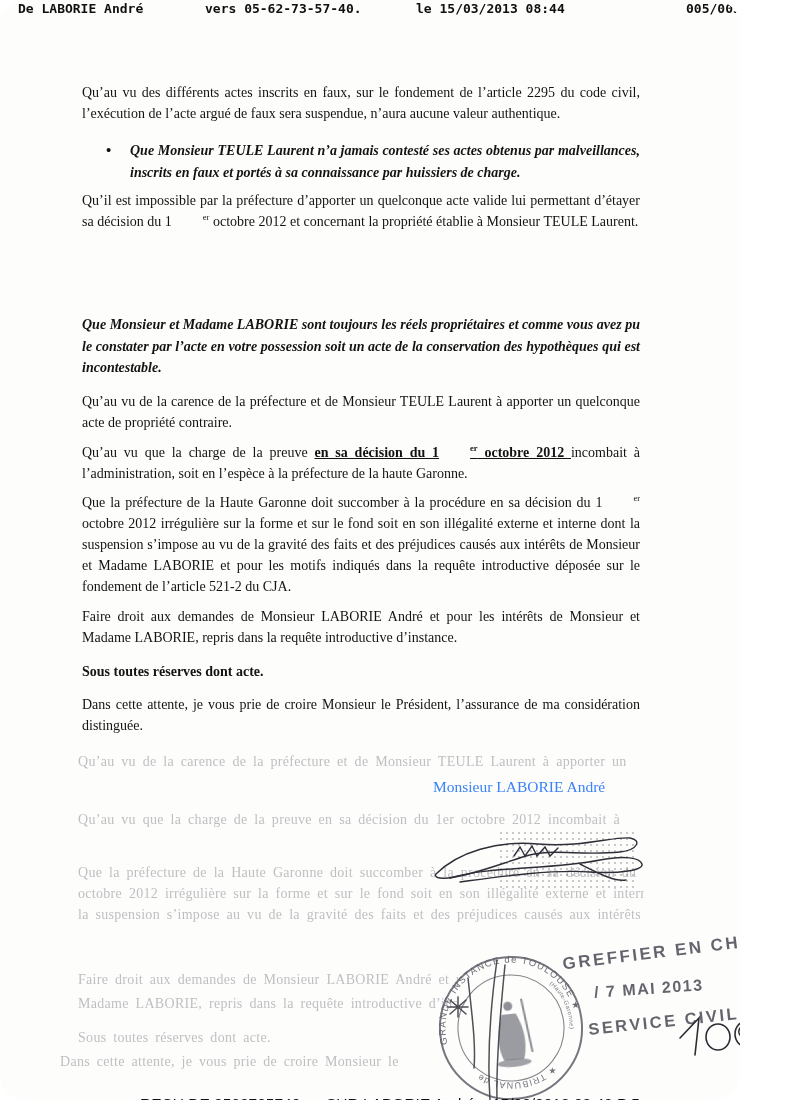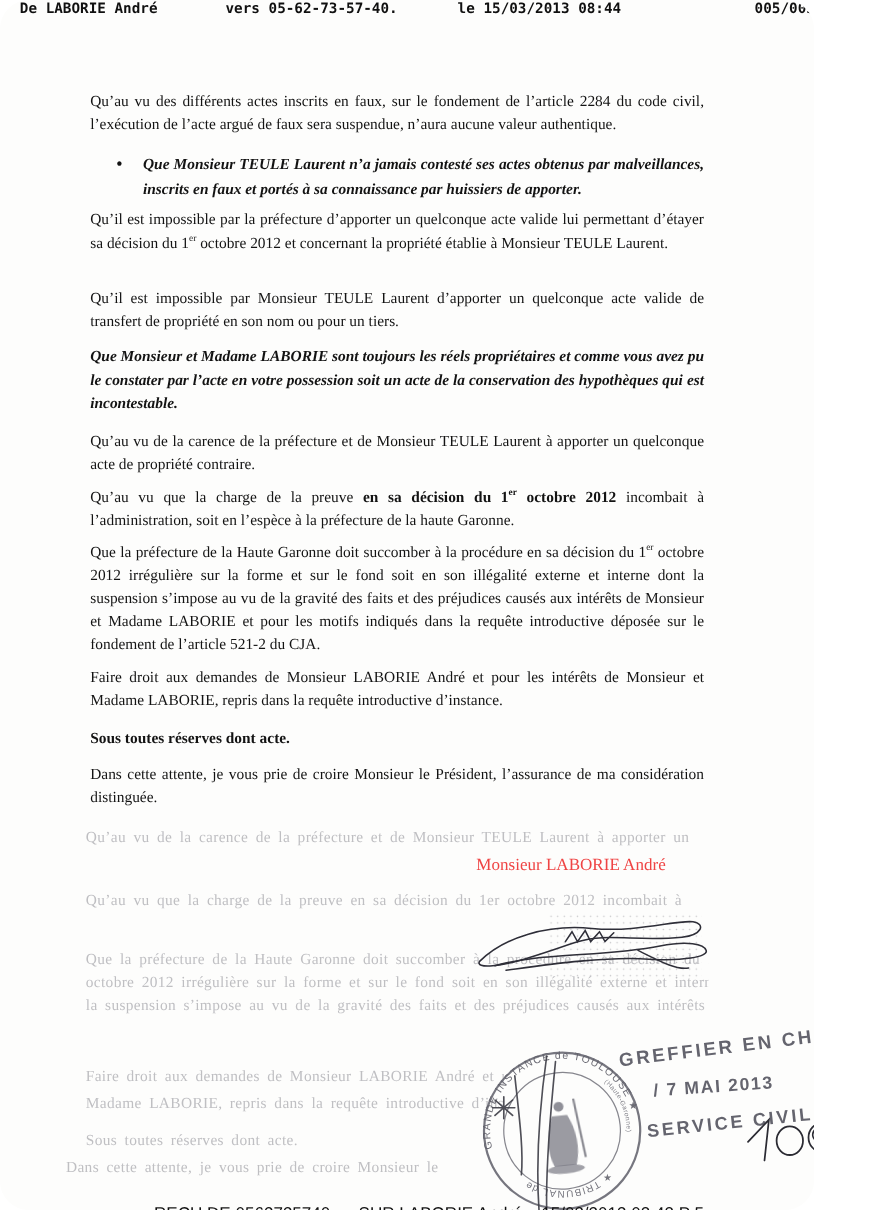--- a/index.html
+++ b/index.html
@@ -14,24 +14,24 @@
   }
   
   .para{
     position:absolute;left:82px;width:558px;margin:0;
     font-size:14px;line-height:21px;text-align:justify;color:#131313;
   }
   .para.bi{font-weight:bold;font-style:italic;line-height:21.5px;}
   .para.b{font-weight:bold;}
   .bullet-wrap{padding-left:48px;box-sizing:border-box;}
   .bullet-dot{position:absolute;left:24px;top:0px;font-size:15px;font-weight:bold;font-style:normal;}
-  sup{font-size:8.5px;line-height:0;vertical-align:6px;}
-  .ul{}
+  sup{font-size:8.5px;line-height:0;vertical-align:6px;margin-left:31px;}
+  .ul{text-decoration:underline;}
   .signatory{
-    position:absolute;font-size:15.5px;color:#ef4444;white-space:nowrap;
+    position:absolute;font-size:15.5px;color:#3b82f6;white-space:nowrap;
   }
   
   .ghost{
     position:absolute;left:78px;width:566px;overflow:hidden;white-space:nowrap;
     font-size:14px;line-height:20px;color:rgba(98,98,108,0.40);
     filter:blur(0.45px);word-spacing:3px;letter-spacing:0.3px;z-index:1;
   }
   
   .stamp-line{
     position:absolute;font-family:"Liberation Sans",sans-serif;color:#50505b;
@@ -58,32 +58,31 @@
 
 <div id="page">
 
   <div>
     <span class="fax-hdr" style="left:18px">De LABORIE André</span>
     <span class="fax-hdr" style="left:205px">vers 05-62-73-57-40.</span>
     <span class="fax-hdr" style="left:416px">le 15/03/2013 08:44</span>
     <span class="fax-hdr" style="left:686px">005/005</span>
   </div>
 
-  <p class="para" style="top:82px">Qu’au vu des différents actes inscrits en faux, sur le fondement de l’article 2284 du code civil, l’exécution de l’acte argué de faux sera suspendue, n’aura aucune valeur authentique.</p>
+  <p class="para" style="top:82px">Qu’au vu des différents actes inscrits en faux, sur le fondement de l’article 2295 du code civil, l’exécution de l’acte argué de faux sera suspendue, n’aura aucune valeur authentique.</p>
 
   <p class="para bi bullet-wrap" style="top:140px">
     <span class="bullet-dot">•</span>
-    <span>Que Monsieur TEULE Laurent n’a jamais contesté ses actes obtenus par malveillances, inscrits en faux et portés à sa connaissance par huissiers de apporter.</span>
+    <span>Que Monsieur TEULE Laurent n’a jamais contesté ses actes obtenus par malveillances, inscrits en faux et portés à sa connaissance par huissiers de charge.</span>
   </p>
 
   <p class="para" style="top:190px">
     <span>Qu’il est impossible par la préfecture d’apporter un quelconque acte valide lui permettant d’étayer sa décision du 1</span><sup>er</sup><span> octobre 2012 et concernant la propriété établie à Monsieur TEULE Laurent.</span>
   </p>
 
-  <p class="para" style="top:261px">Qu’il est impossible par Monsieur TEULE Laurent d’apporter un quelconque acte valide de transfert de propriété en son nom ou pour un tiers.</p>
 
   <p class="para bi" style="top:314px">Que Monsieur et Madame LABORIE sont toujours les réels propriétaires et comme vous avez pu le constater par l’acte en votre possession soit un acte de la conservation des hypothèques qui est incontestable.</p>
 
   <p class="para" style="top:391px">Qu’au vu de la carence de la préfecture et de Monsieur TEULE Laurent à apporter un quelconque acte de propriété contraire.</p>
 
   <p class="para" style="top:442px">
     <span>Qu’au vu que la charge de la preuve </span><b class="ul"><span>en sa décision du 1</span><sup>er</sup><span> octobre 2012 </span></b><span>incombait à l’administration, soit en l’espèce à la préfecture de la haute Garonne.</span>
   </p>
 
   <p class="para" style="top:492px">

